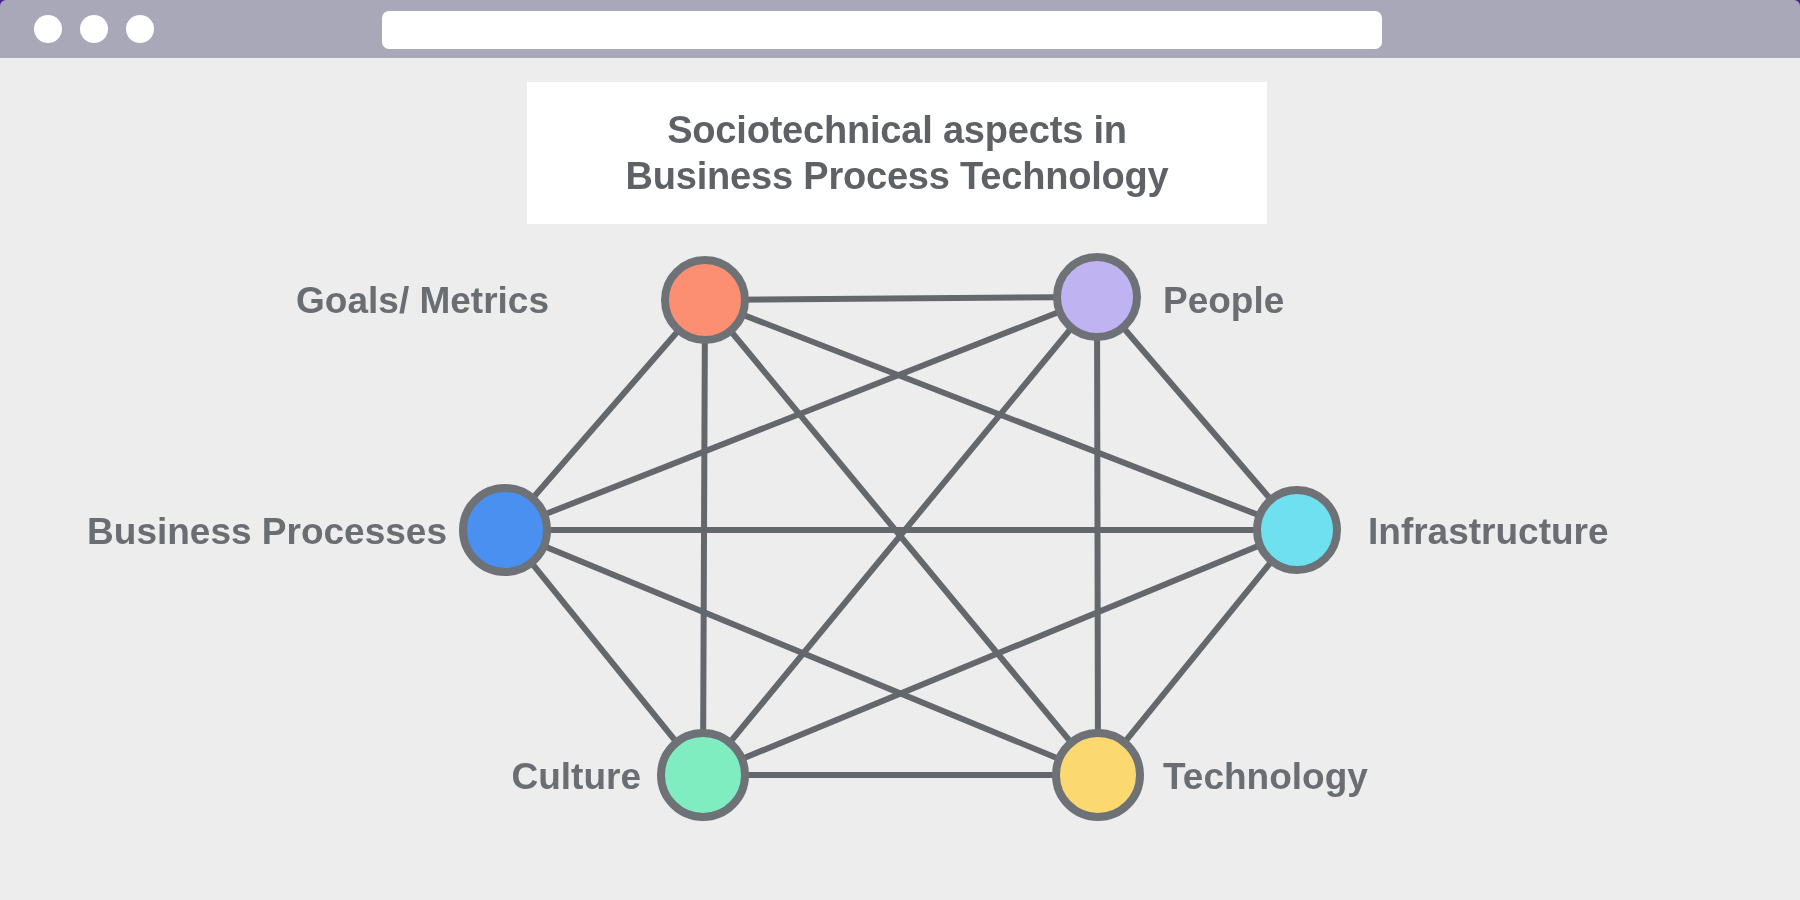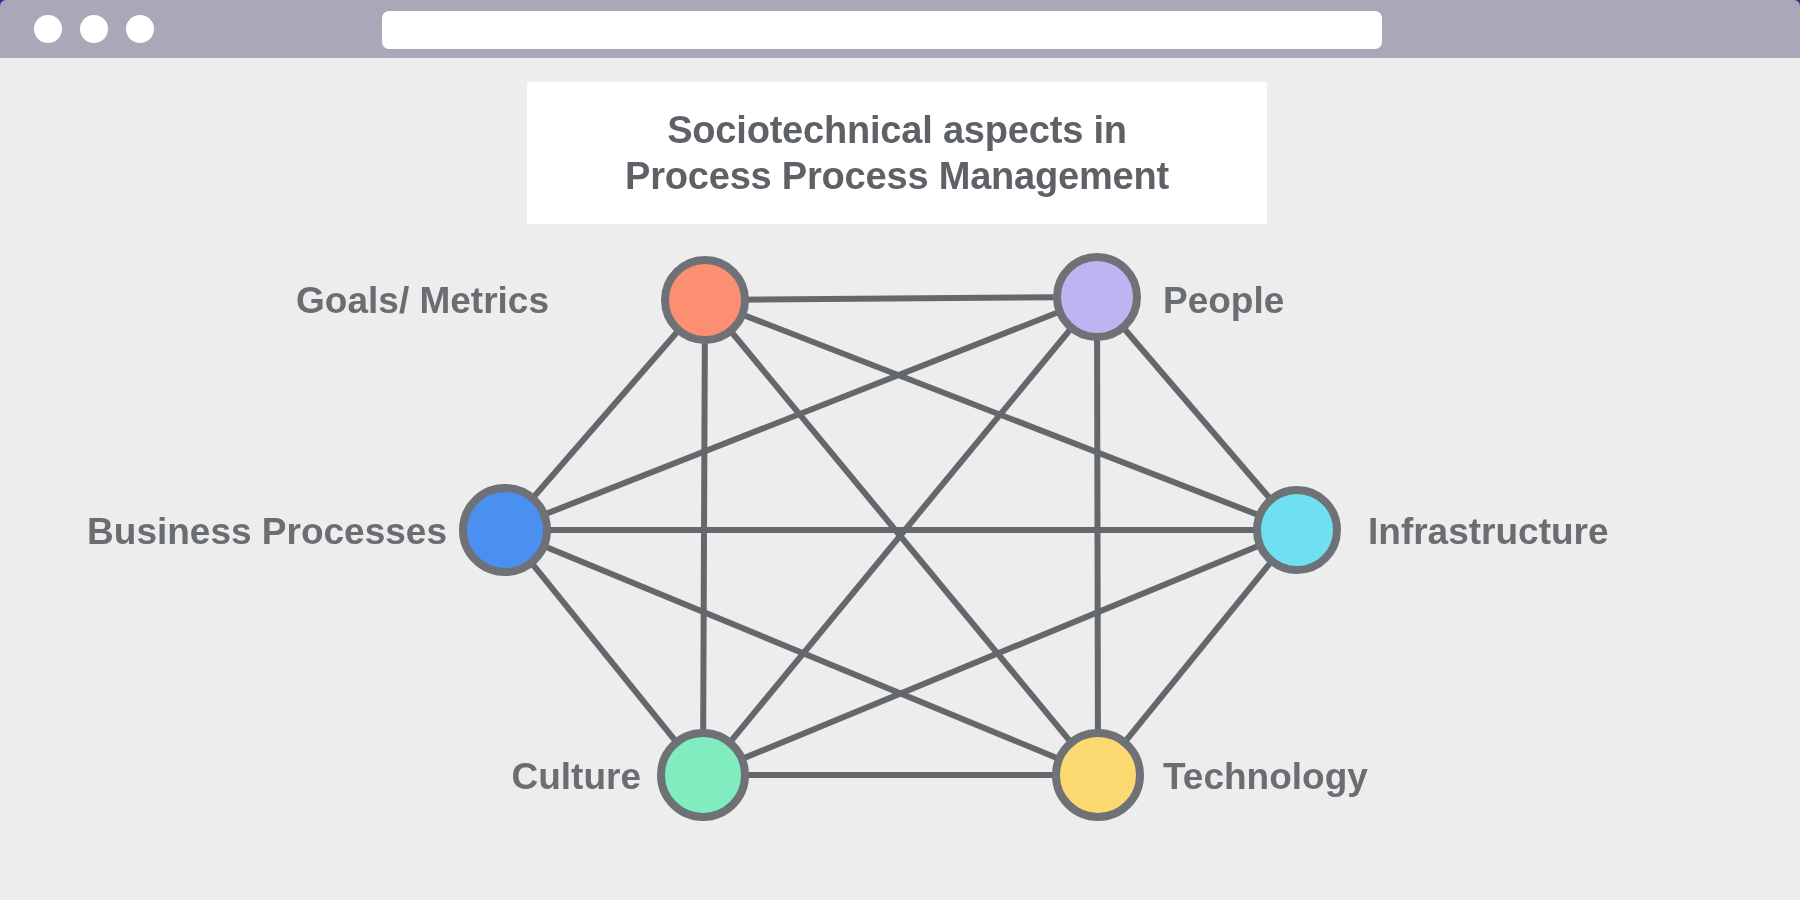--- a/index.html
+++ b/index.html
@@ -120,21 +120,21 @@
       <div class="dot"></div>
       <div class="dot"></div>
     </div>
     <input class="address-bar" type="text" value="" placeholder="" style="">
   </div>
 
   <div class="canvas">
 
     <div class="title-card">
       <div class="title-line">Sociotechnical aspects in</div>
-      <div class="title-line">Process Process Management</div>
+      <div class="title-line">Business Process Technology</div>
     </div>
 
     <svg class="graph-svg" viewBox="0 0 1800 842">
       <g id="edge-layer">
           <line x1="705" y1="242" x2="1097" y2="239" stroke="#64686c" stroke-width="6" stroke-linecap="round"></line>
           <line x1="705" y1="242" x2="505" y2="472" stroke="#64686c" stroke-width="6" stroke-linecap="round"></line>
           <line x1="705" y1="242" x2="1297" y2="472" stroke="#64686c" stroke-width="6" stroke-linecap="round"></line>
           <line x1="705" y1="242" x2="703" y2="717" stroke="#64686c" stroke-width="6" stroke-linecap="round"></line>
           <line x1="705" y1="242" x2="1098" y2="717" stroke="#64686c" stroke-width="6" stroke-linecap="round"></line>
           <line x1="1097" y1="239" x2="505" y2="472" stroke="#64686c" stroke-width="6" stroke-linecap="round"></line>

